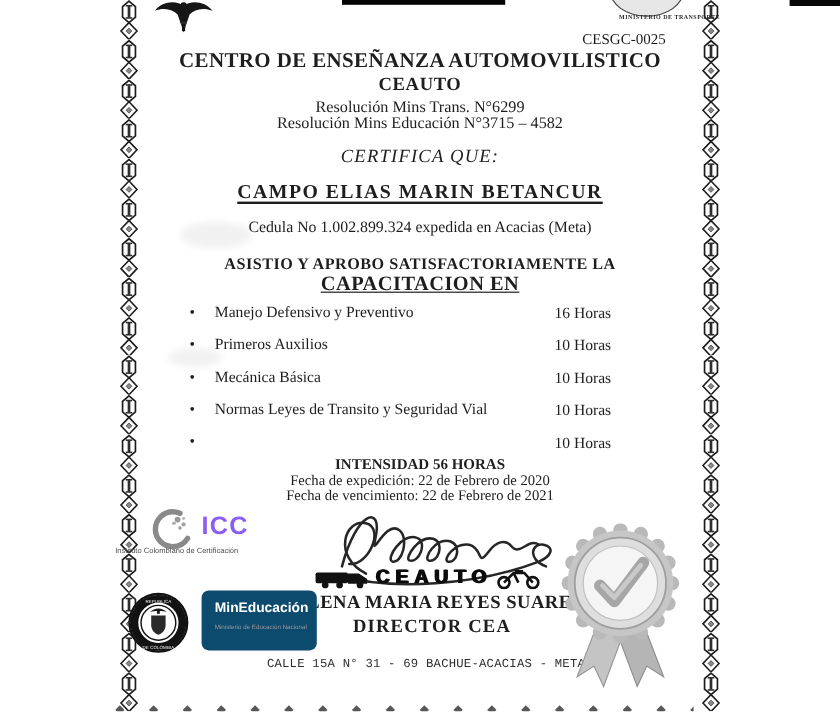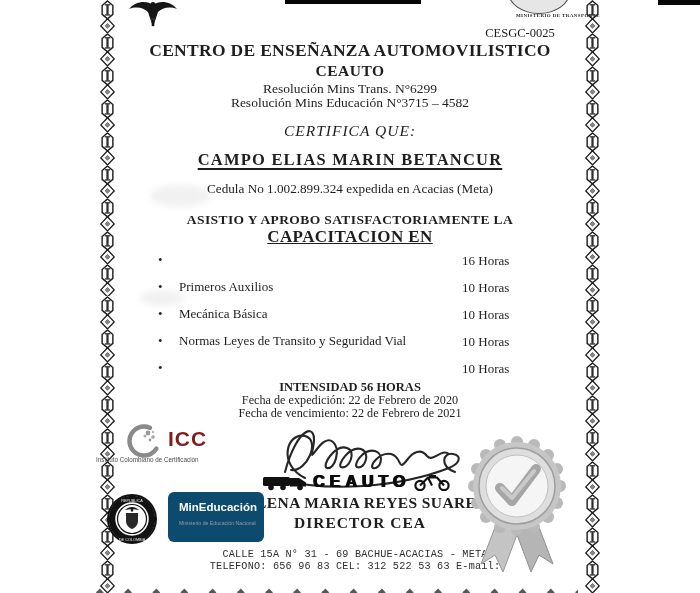--- a/index.html
+++ b/index.html
@@ -36,21 +36,21 @@
   .course-row{position:relative;height:27px;font-size:13px;}
   .course-row .bullet{position:absolute;left:0;top:0;font-size:13px;}
   .course-row .cname{position:absolute;left:21px;top:0;white-space:nowrap;}
   .course-row .chours{position:absolute;left:304px;top:1px;white-space:nowrap;}
   .intens{top:380px;font-size:12.5px;font-weight:bold;}
   .fecha1{top:393px;font-size:12.2px;}
   .fecha2{top:406px;font-size:12.2px;}
   
   .icc{left:94px;top:423px;width:130px;height:42px;}
   .icc-acronym{position:absolute;left:74px;top:4px;font-family:"Liberation Sans",sans-serif;
-      font-size:21px;font-weight:bold;color:#7f1d1d;letter-spacing:1px;}
+      font-size:21px;font-weight:bold;color:#8b5cf6;letter-spacing:1px;}
   .icc-caption{position:absolute;left:2px;top:33px;width:128px;font-family:"Liberation Sans",sans-serif;
       font-size:6.3px;color:#4c4c4c;white-space:nowrap;}
   
   .sig{left:275px;top:416px;z-index:3;}
   .stamp{left:262px;top:470px;width:212px;height:24px;display:flex;align-items:center;z-index:3;}
   .stamp-text{font-family:"Liberation Sans",sans-serif;font-weight:bold;font-size:16px;
       letter-spacing:5px;color:#0b0b0b;text-shadow:1px 0 #0b0b0b,-0.5px 0 #0b0b0b;margin:0 3px;}
   .signer{left:160px;top:494px;width:400px;text-align:center;font-size:15.5px;font-weight:bold;
       letter-spacing:.4px;z-index:2;}
   .director{left:160px;top:514px;width:400px;text-align:center;font-size:15.5px;font-weight:bold;
@@ -390,20 +390,21 @@
 
 <div class="abs ctr certifica">CERTIFICA QUE:</div>
 <div class="abs ctr student"><span>CAMPO ELIAS MARIN BETANCUR</span></div>
 <div class="abs ctr cedula">Cedula No 1.002.899.324 expedida en Acacias (Meta)</div>
 <div class="abs ctr asist1">ASISTIO Y APROBO SATISFACTORIAMENTE  LA</div>
 <div class="abs ctr asist2">CAPACITACION EN</div>
 
 <div class="abs courses">
   <div class="course-row">
     <span class="bullet">•</span>
+    <span class="cname">Manejo Defensivo y Preventivo</span>
     <span class="chours">16 Horas</span>
   </div>
   <div class="course-row">
     <span class="bullet">•</span>
     <span class="cname">Primeros Auxilios</span>
     <span class="chours">10 Horas</span>
   </div>
   <div class="course-row">
     <span class="bullet">•</span>
     <span class="cname">Mecánica Básica</span>
@@ -504,14 +505,13 @@
   </g>
   <circle cx="51" cy="50" r="44" fill="#c6c6c6"></circle>
   <circle cx="51" cy="50" r="38" fill="#dedede" stroke="#9e9e9e" stroke-width="1.5"></circle>
   <circle cx="51" cy="50" r="31" fill="#f5f5f5" stroke="#c0c0c0" stroke-width="1"></circle>
   <path d="M34,52 L46,65 L70,33" fill="none" stroke="#a6a6a6" stroke-width="10" stroke-linecap="round" stroke-linejoin="round"></path>
   <path d="M36,52 L46,62 L68,35" fill="none" stroke="#c9c9c9" stroke-width="4" stroke-linecap="round" stroke-linejoin="round"></path>
 </svg>
 
 <div class="abs addr">
   <div>CALLE 15A N° 31 - 69 BACHUE-ACACIAS - META</div>
-  <div>TELEFONO: 656 96 83 CEL: 312 522 53 63  E-mail:</div>
 </div>
 
 </body></html>

